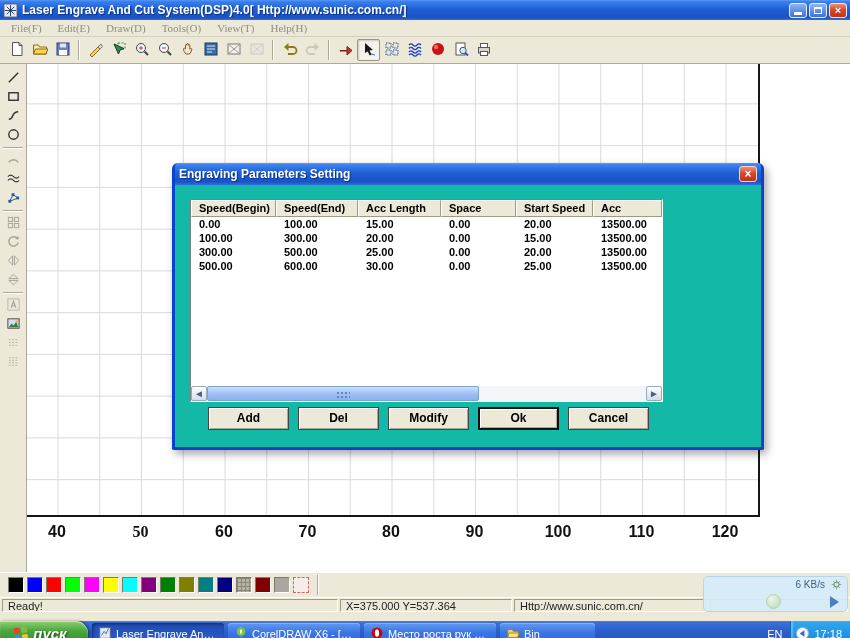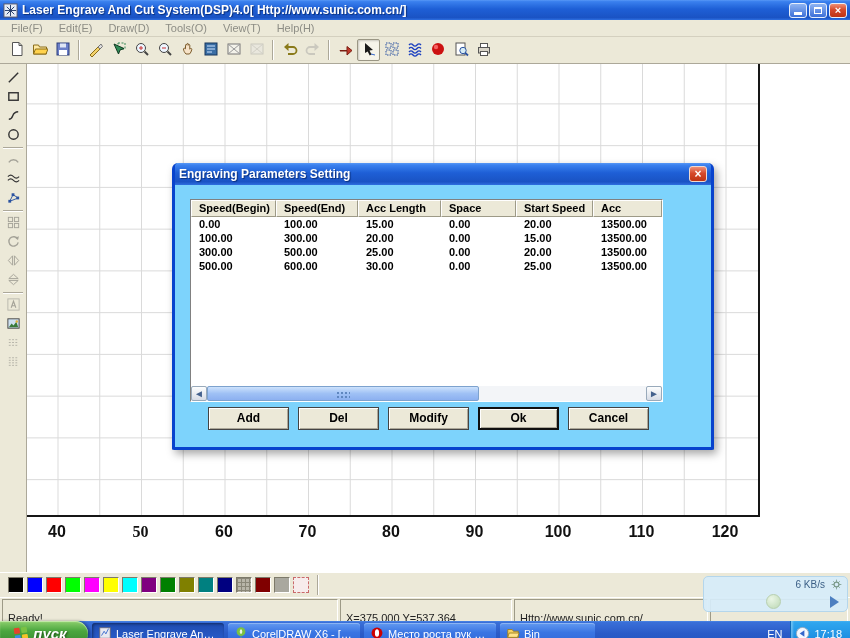--- a/index.html
+++ b/index.html
@@ -19,21 +19,21 @@
     background:linear-gradient(180deg,#8fb4f2,#3c6fd8); color:#fff; font-weight:bold;
     display:flex; align-items:center; justify-content:center; font-size:11px; line-height:1; }
   .winbtn.close { background:linear-gradient(180deg,#ef9077,#d6492b 45%,#bf3313); }
   .winbtn .minbar { width:8px; height:3px; background:#fff; margin-top:7px; }
   .winbtn .restsq { width:8px; height:7px; border:1px solid #fff; border-top:2px solid #fff; }
 
   
   .menubar { position:absolute; left:0; top:20px; width:850px; height:17px;
     background:#ece9d8; border-bottom:1px solid #d4d0bf; display:flex; align-items:center;
     padding-left:4px; gap:2px; }
-  .menu-item { color:#8d8d85; padding:1px 7px; }
+  .menu-item { color:#8d8d85; padding:1px 7px;font-family:Liberation Serif, serif; }
 
   
   .toolbar { position:absolute; left:0; top:37px; width:850px; height:27px;
     background:#ece9d8; border-bottom:1px solid #aca899; display:flex; align-items:center;
     padding-left:5px; }
   .tb-btn { width:23px; height:22px; display:flex; align-items:center; justify-content:center;
     border:1px solid transparent; border-radius:2px; }
   .tb-btn svg { width:16px; height:16px; }
   .tb-btn.pressed { border:1px solid #9a9684; background:#f6f4ea;
     box-shadow:inset 1px 1px 2px rgba(0,0,0,.18); }
@@ -72,21 +72,21 @@
       linear-gradient(to bottom,#8a8778 1px,transparent 1px);
     background-size:4px 4px; }
   .swatch.none { background:#f7ecec; border:1px dashed #c96a6a; }
   .pal-sep { width:2px; height:20px; margin-left:5px;
     border-left:1px solid #aca899; border-right:1px solid #fff; }
 
   
   .statusbar { position:absolute; left:0; top:597px; width:850px; height:16px;
     background:#ece9d8; border-top:1px solid #fff; display:flex; gap:2px; padding:1px 2px; }
   .st-pane { border:1px solid; border-color:#9d9a87 #fff #fff #9d9a87;
-    padding:12px 5px; line-height:12px; color:#222; overflow:hidden; white-space:nowrap; }
+    padding:0 5px; line-height:12px; color:#222; overflow:hidden; white-space:nowrap; }
 
   
   .overlay { position:absolute; left:703px; top:576px; width:145px; height:36px;
     background:rgba(214,236,249,.93); border:1px solid #b4d6ec; border-radius:5px; z-index:30; }
   .overlay .spd { position:absolute; right:22px; top:2px; color:#3b5f86; font-size:10px; }
   .overlay .gear { position:absolute; right:4px; top:1px; width:13px; height:13px; }
   .overlay .dot { position:absolute; left:62px; top:17px; width:15px; height:15px; border-radius:50%;
     background:radial-gradient(circle at 35% 30%,#eaf6e6,#bcd8b4); border:1px solid #b7cfae; }
   .overlay .play { position:absolute; right:8px; top:19px; width:0; height:0;
     border-left:9px solid #4d7fc0; border-top:6px solid transparent; border-bottom:6px solid transparent; }
@@ -112,23 +112,23 @@
   .task .lbl { overflow:hidden; text-overflow:ellipsis; }
   .tb-right { margin-left:auto; display:flex; align-items:center; height:25px; }
   .lang { color:#fff; font-size:11px; margin-right:8px; }
   .tray { height:25px; display:flex; align-items:center; gap:4px; padding:0 8px 0 4px;
     background:linear-gradient(180deg,#30a8f0,#1584dc);
     border-left:1px solid #0f6ab8; box-shadow:inset 2px 0 2px rgba(255,255,255,.3); }
   .tray .clock { color:#fff; font-size:11px; }
   .tray svg { width:15px; height:15px; }
 
   
-  .dialog { position:absolute; left:172px; top:163px; width:542px; height:287px;
+  .dialog { position:absolute; left:172px; top:163px; width:592px; height:287px;
     border:3px solid #0843cd; border-top:none; border-radius:6px 6px 2px 2px;
-    background:#7dd3fc; box-shadow:3px 4px 8px rgba(0,0,0,.35); z-index:20; }
+    background:#14b8a6; box-shadow:3px 4px 8px rgba(0,0,0,.35); z-index:20; }
   .dlg-title { height:22px; border-radius:4px 4px 0 0;
     background:linear-gradient(180deg,#5898f6 0%,#3a80ee 10%,#1e5fd6 45%,#1a53c4 85%,#2e6fe0 100%);
     display:flex; align-items:center; padding:0 4px; }
   .dlg-title .cap { color:#fff; font-weight:bold; font-size:12px;
     text-shadow:1px 1px 1px #0a2f7a; flex:1; }
   .dlg-close { width:18px; height:16px; border-radius:3px; border:1px solid #f0d9cf;
     background:linear-gradient(180deg,#ef9077,#d6492b 45%,#bf3313); color:#fff;
     font-weight:bold; font-size:12px; line-height:14px; text-align:center; }
   .listbox { position:absolute; left:15px; top:36px; width:473px; height:203px; background:#fff;
     border:1px solid; border-color:#808080 #fff #fff #808080; }

